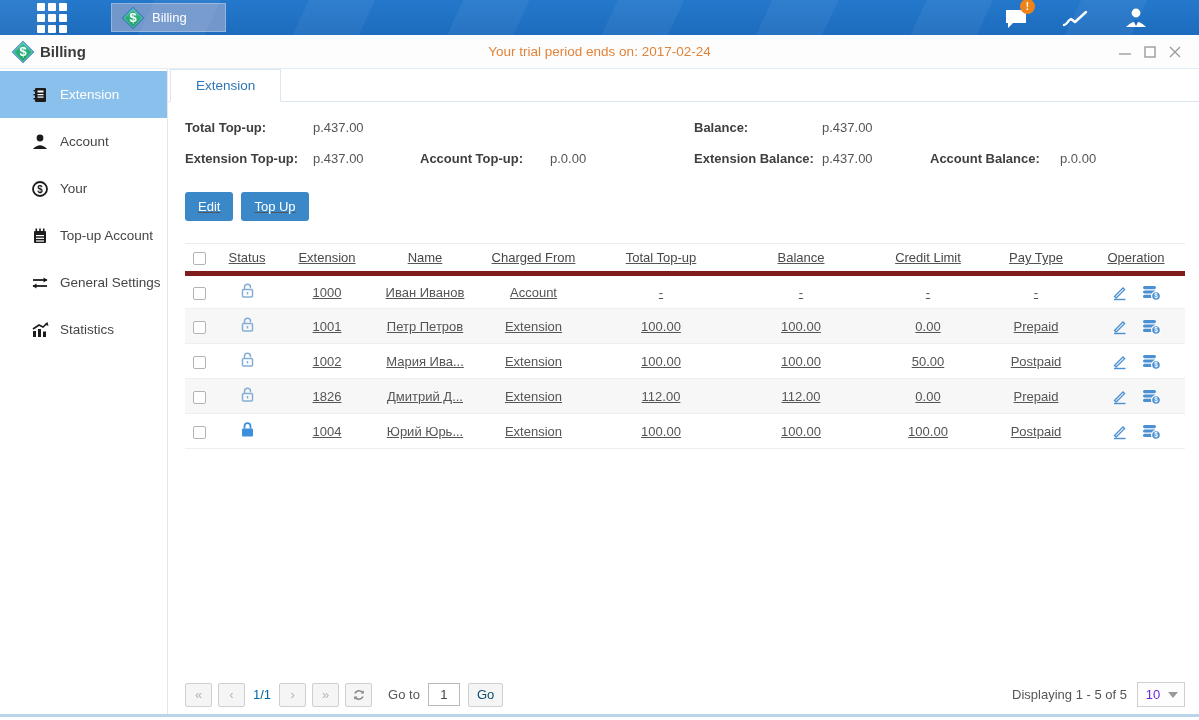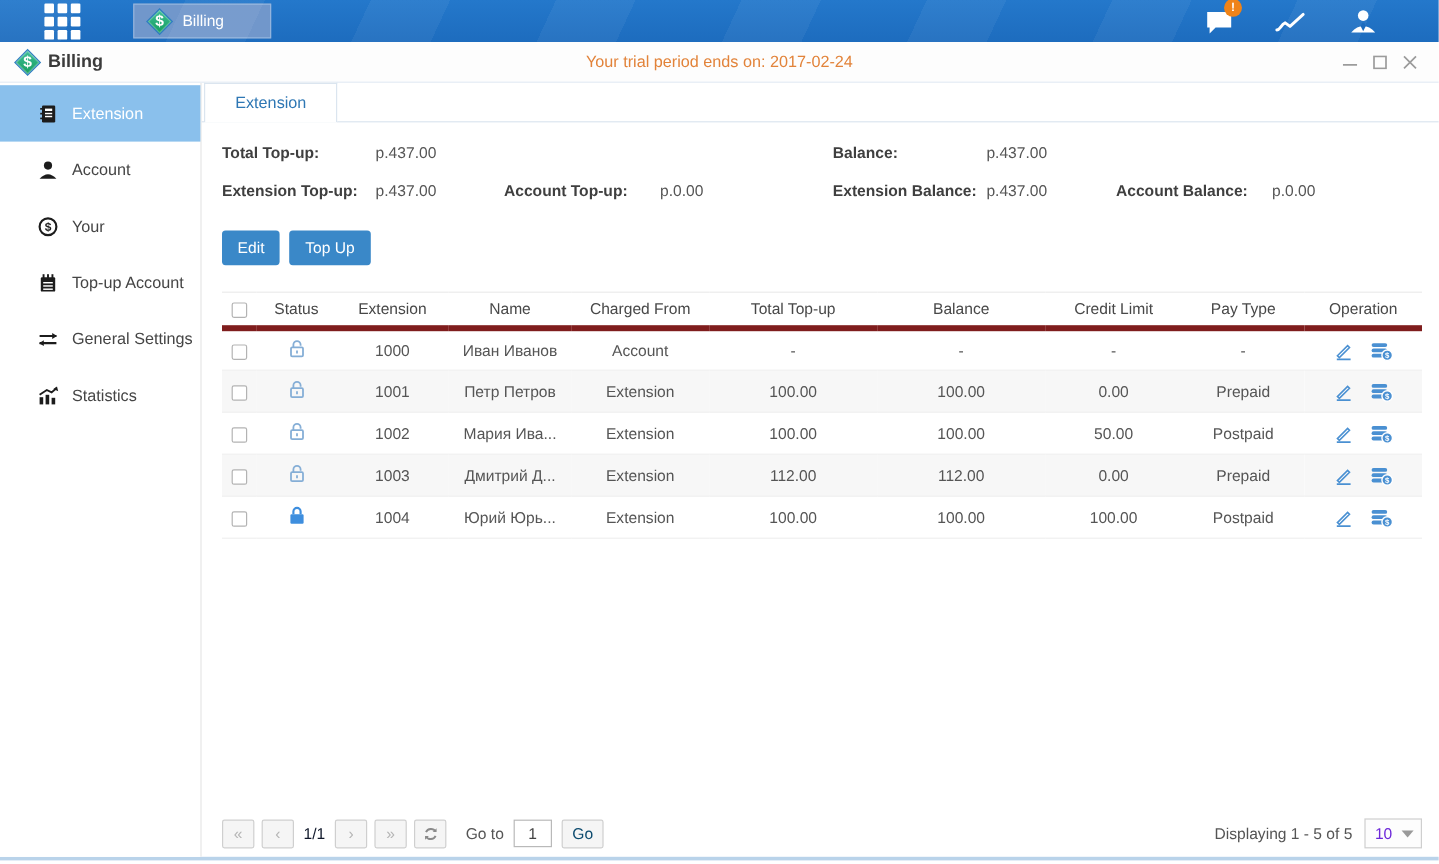--- a/index.html
+++ b/index.html
@@ -46,21 +46,21 @@
   .side-item { height:47px; display:flex; align-items:center; gap:11px; padding-left:31px;
                color:#454545; font-size:13.5px; cursor:pointer; }
   .side-item svg { flex:0 0 auto; }
   .side-item.active { background:#8ac0ec; color:#fff; }
 
   .main { flex:1; display:flex; flex-direction:column; position:relative; }
   .tabstrip { height:33px; display:flex; align-items:stretch; border-bottom:1px solid #dbe5ef; padding-left:2px; }
   .tab.active { background:#fff; border:1px solid #dbe5ef; border-bottom:1px solid #fff;
                 margin-bottom:-1px; padding:0 25px; display:flex; align-items:center;
                 color:#2e77b4; font-size:13.5px; cursor:pointer; }
-  .content { flex:1; position:relative; padding:18px 14px 0 17px; }
+  .content { flex:1; position:relative; padding:18px 14px 0 17px;text-decoration:underline; }
 
   
   .srow { position:relative; height:18px; margin-bottom:13px; }
   .srow span { position:absolute; white-space:nowrap; }
   .lbl { font-weight:bold; color:#3f3f3f; }
   .val { color:#555; }
 
   .btn-row { margin-top:23px; display:flex; gap:8px; }
   .btn-blue { background:#3a88c8; color:#fff; border:none; border-radius:3px; padding:7px 13px;
               font-size:13px; font-family:inherit; cursor:pointer; }
@@ -80,21 +80,21 @@
   .lock.locked svg.closed { display:block; }
   .ops { display:flex; justify-content:center; align-items:center; gap:14px; }
   .op-icon { cursor:pointer; display:inline-flex; }
 
   
   .footer { position:absolute; left:17px; right:14px; bottom:7px; display:flex; align-items:center;
             font-size:13px; color:#555; }
   .pg-btn { min-width:27px; height:24px; background:#f5f5f5; border:1px solid #cfcfcf; border-radius:2px;
             display:inline-flex; align-items:center; justify-content:center; color:#b5b5b5;
             font-size:13px; margin-right:6px; cursor:pointer; }
-  .pg-indicator { margin:0 8px 0 2px; color:#0f172a; }
+  .pg-indicator { margin:0 8px 0 2px; color:#0369a1; }
   .goto-label { margin:0 8px 0 10px; }
   .goto-input { width:32px; height:23px; border:1px solid #b9b9b9; text-align:center; font-size:13px;
                 font-family:inherit; color:#444; margin-right:8px; }
   .displaying { margin-left:auto; margin-right:10px; }
   .page-size { width:48px; height:25px; border:1px solid #cfcfcf; background:#fdfdfd; display:flex;
                align-items:center; cursor:pointer; }
   .page-size .num { flex:1; text-align:center; color:#6d28d9; }
   .caret { width:0; height:0; border-left:5px solid transparent; border-right:5px solid transparent;
            border-top:6px solid #9a9a9a; margin-right:6px; }
 </style>
@@ -415,21 +415,21 @@
               <td>
                 <span class="lock unlocked">
                   <svg class="open" width="17" height="17" viewBox="0 0 17 17">
                     <rect x="3.5" y="7.5" width="10" height="7.5" rx="1" fill="none" stroke="#85aed6" stroke-width="1.5"></rect>
                     <line x1="8.5" y1="10" x2="8.5" y2="12.5" stroke="#85aed6" stroke-width="1.5"></line>
                     <path d="M5.5 7.5 V5.2 A3 3 0 0 1 11.5 5.2 V6.2" fill="none" stroke="#85aed6" stroke-width="1.5"></path>
                   </svg>
 
                 </span>
               </td>
-              <td>1003</td>
+              <td>1826</td>
               <td>Дмитрий Д...</td>
               <td>Extension</td>
               <td>112.00</td>
               <td>112.00</td>
               <td>0.00</td>
               <td>Prepaid</td>
               <td>
                 <span class="ops">
                   <span class="op-icon">
                     <svg width="17" height="17" viewBox="0 0 17 17">

